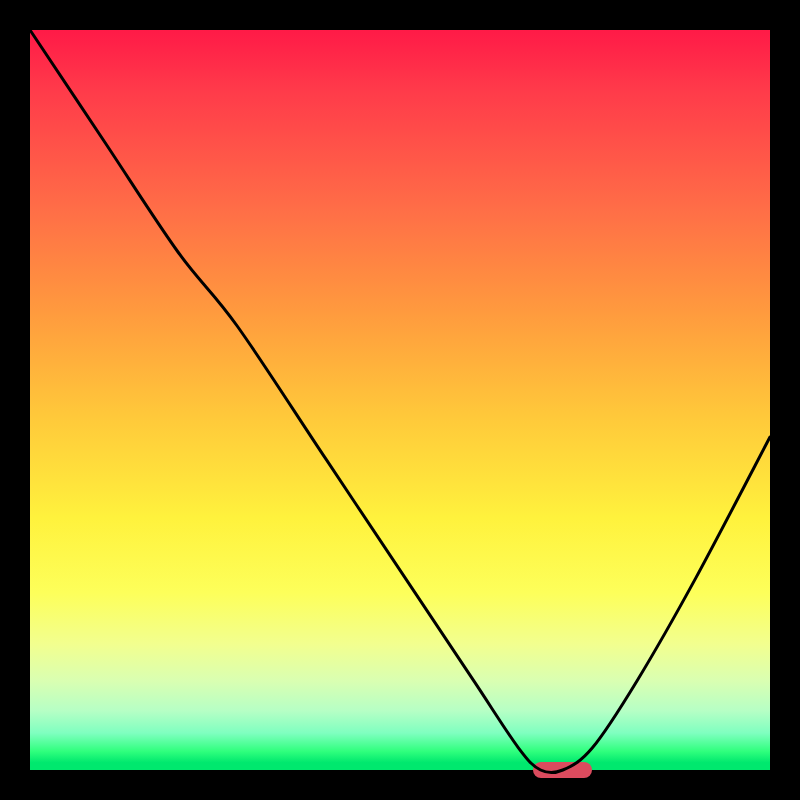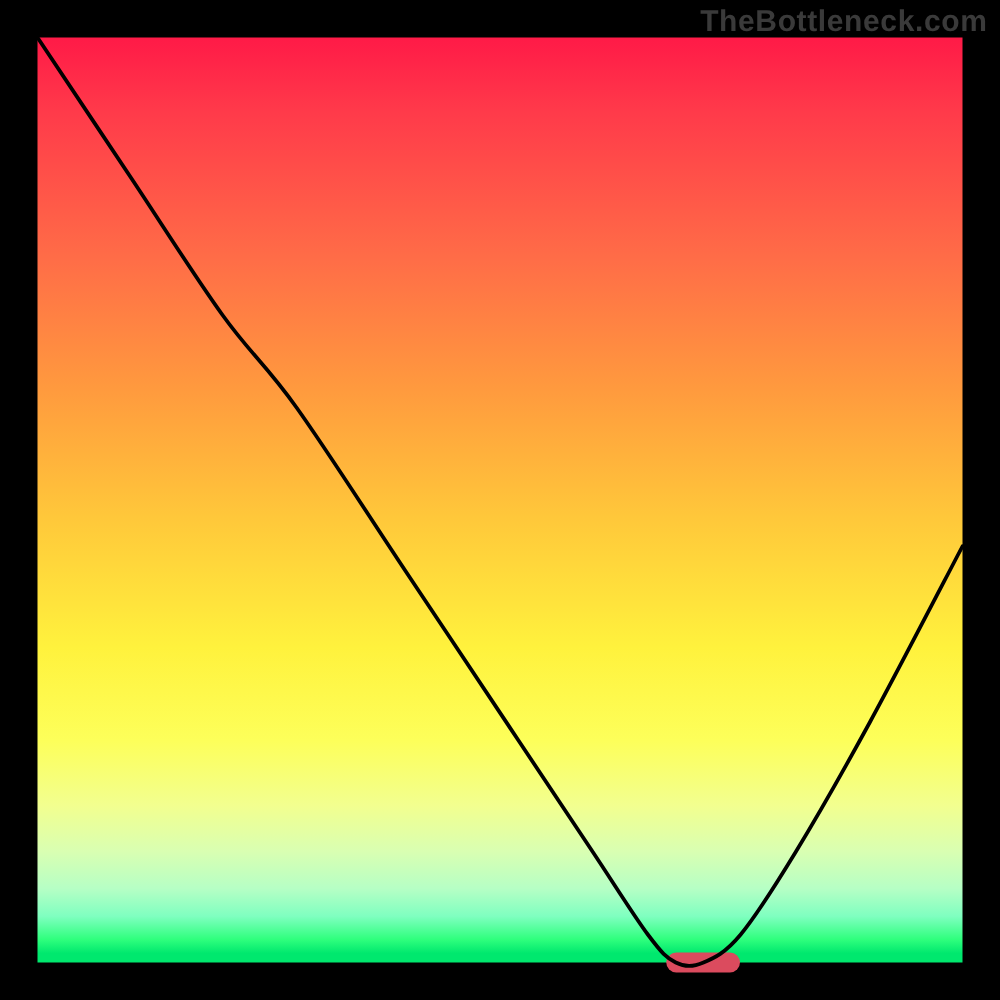--- a/index.html
+++ b/index.html
@@ -81,21 +81,20 @@
     stroke: #000;
     stroke-width: 3;
     stroke-linecap: round;
     stroke-linejoin: round;
   }
 </style>
 </head>
 <body>
 
 <div class="frame">
-  <div class="watermark">TheBottleneck.com</div>
 
   <div class="plot">
     <div class="gradient"></div>
     <div class="marker" style="left: 503.2px; width: 59.2px; bottom: -8px;"></div>
     <svg class="curve" viewBox="0 0 740 740" preserveAspectRatio="none">
       <path d="M 0 0 C 12.333333333333334 18.5, 49.33333333333333 74, 74 111 C 98.66666666666667 148, 125.8 191.16666666666666, 148 222 C 170.2 252.83333333333334, 182.53333333333336 261.4666666666667, 207.20000000000002 296 C 231.86666666666667 330.5333333333333, 266.4 384.8, 296 429.2 C 325.6 473.59999999999997, 360.1333333333333 525.4, 384.8 562.4 C 409.4666666666667 599.4, 426.73333333333335 625.3000000000001, 444 651.2 C 461.26666666666665 677.1, 477.30000000000007 703, 488.40000000000003 717.8 C 499.5 732.5999999999999, 503.2 736.3, 510.59999999999997 740 C 518 743.7, 524.1666666666666 743.7, 532.8 740 C 541.4333333333333 736.3, 550.0666666666666 732.5999999999999, 562.4 717.8 C 574.7333333333333 703, 589.5333333333333 679.5666666666667, 606.8 651.2 C 624.0666666666666 622.8333333333334, 643.8 588.3000000000001, 666 547.6 C 688.2 506.90000000000003, 727.6666666666666 430.43333333333334, 740 407"></path>
     </svg>
   </div>
 </div>
 

